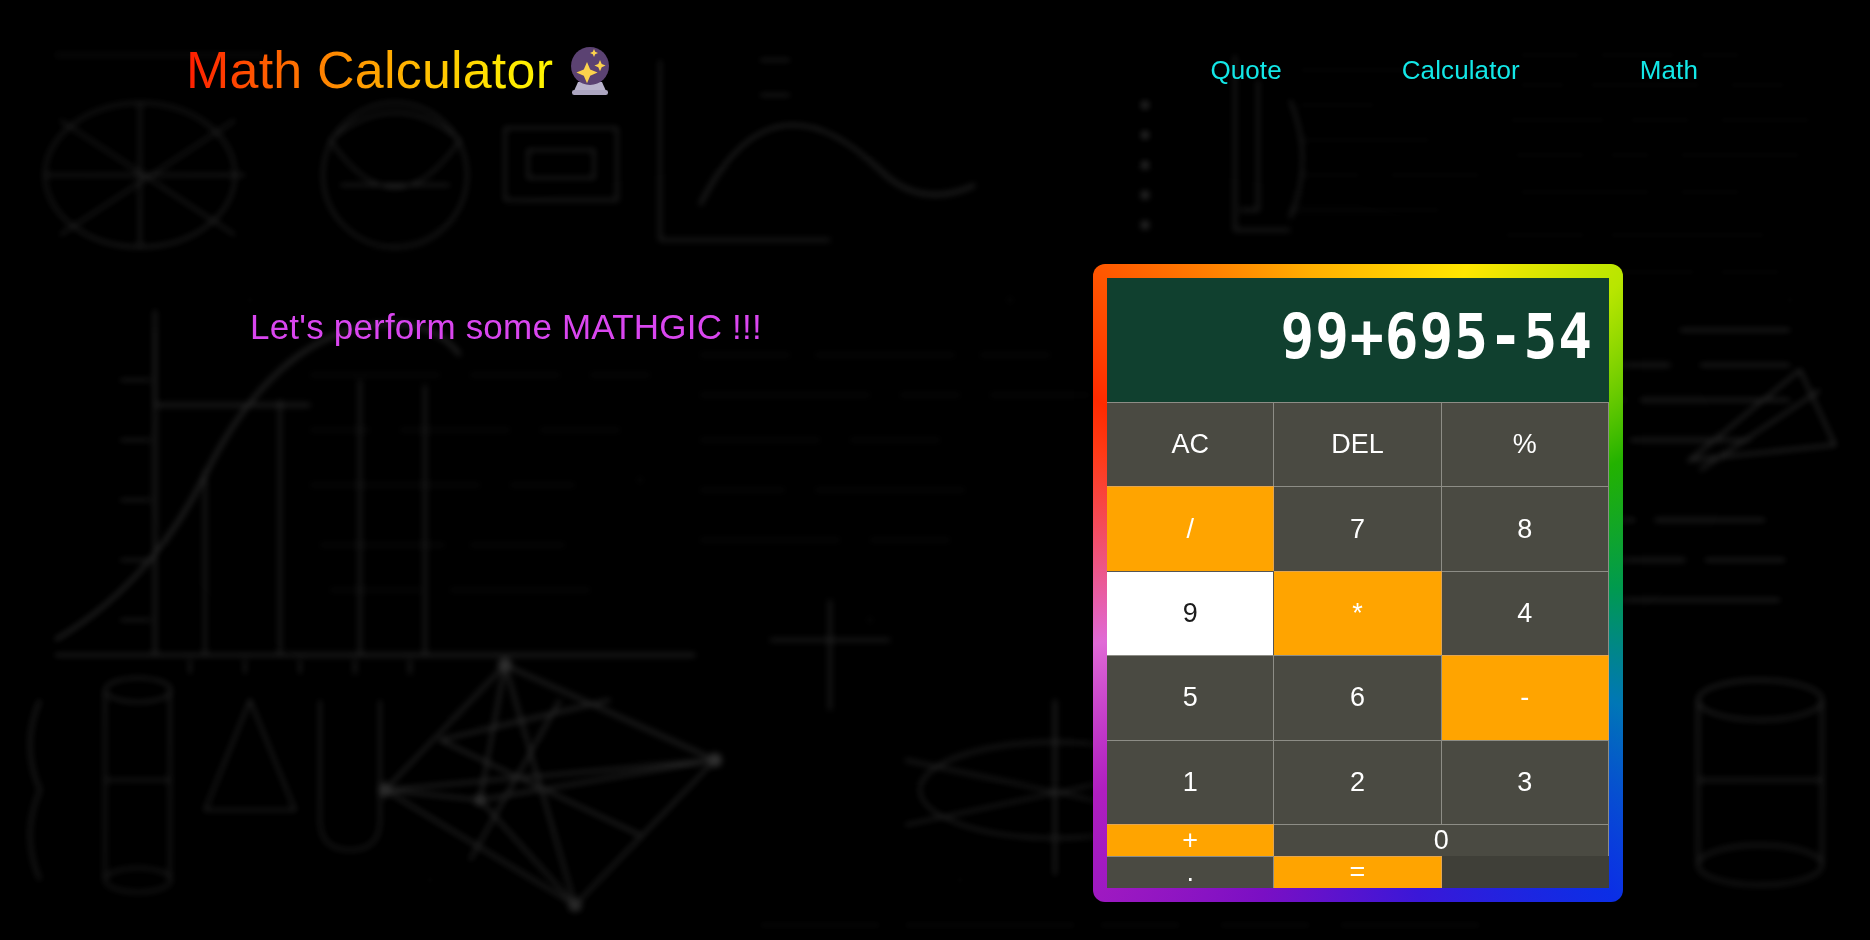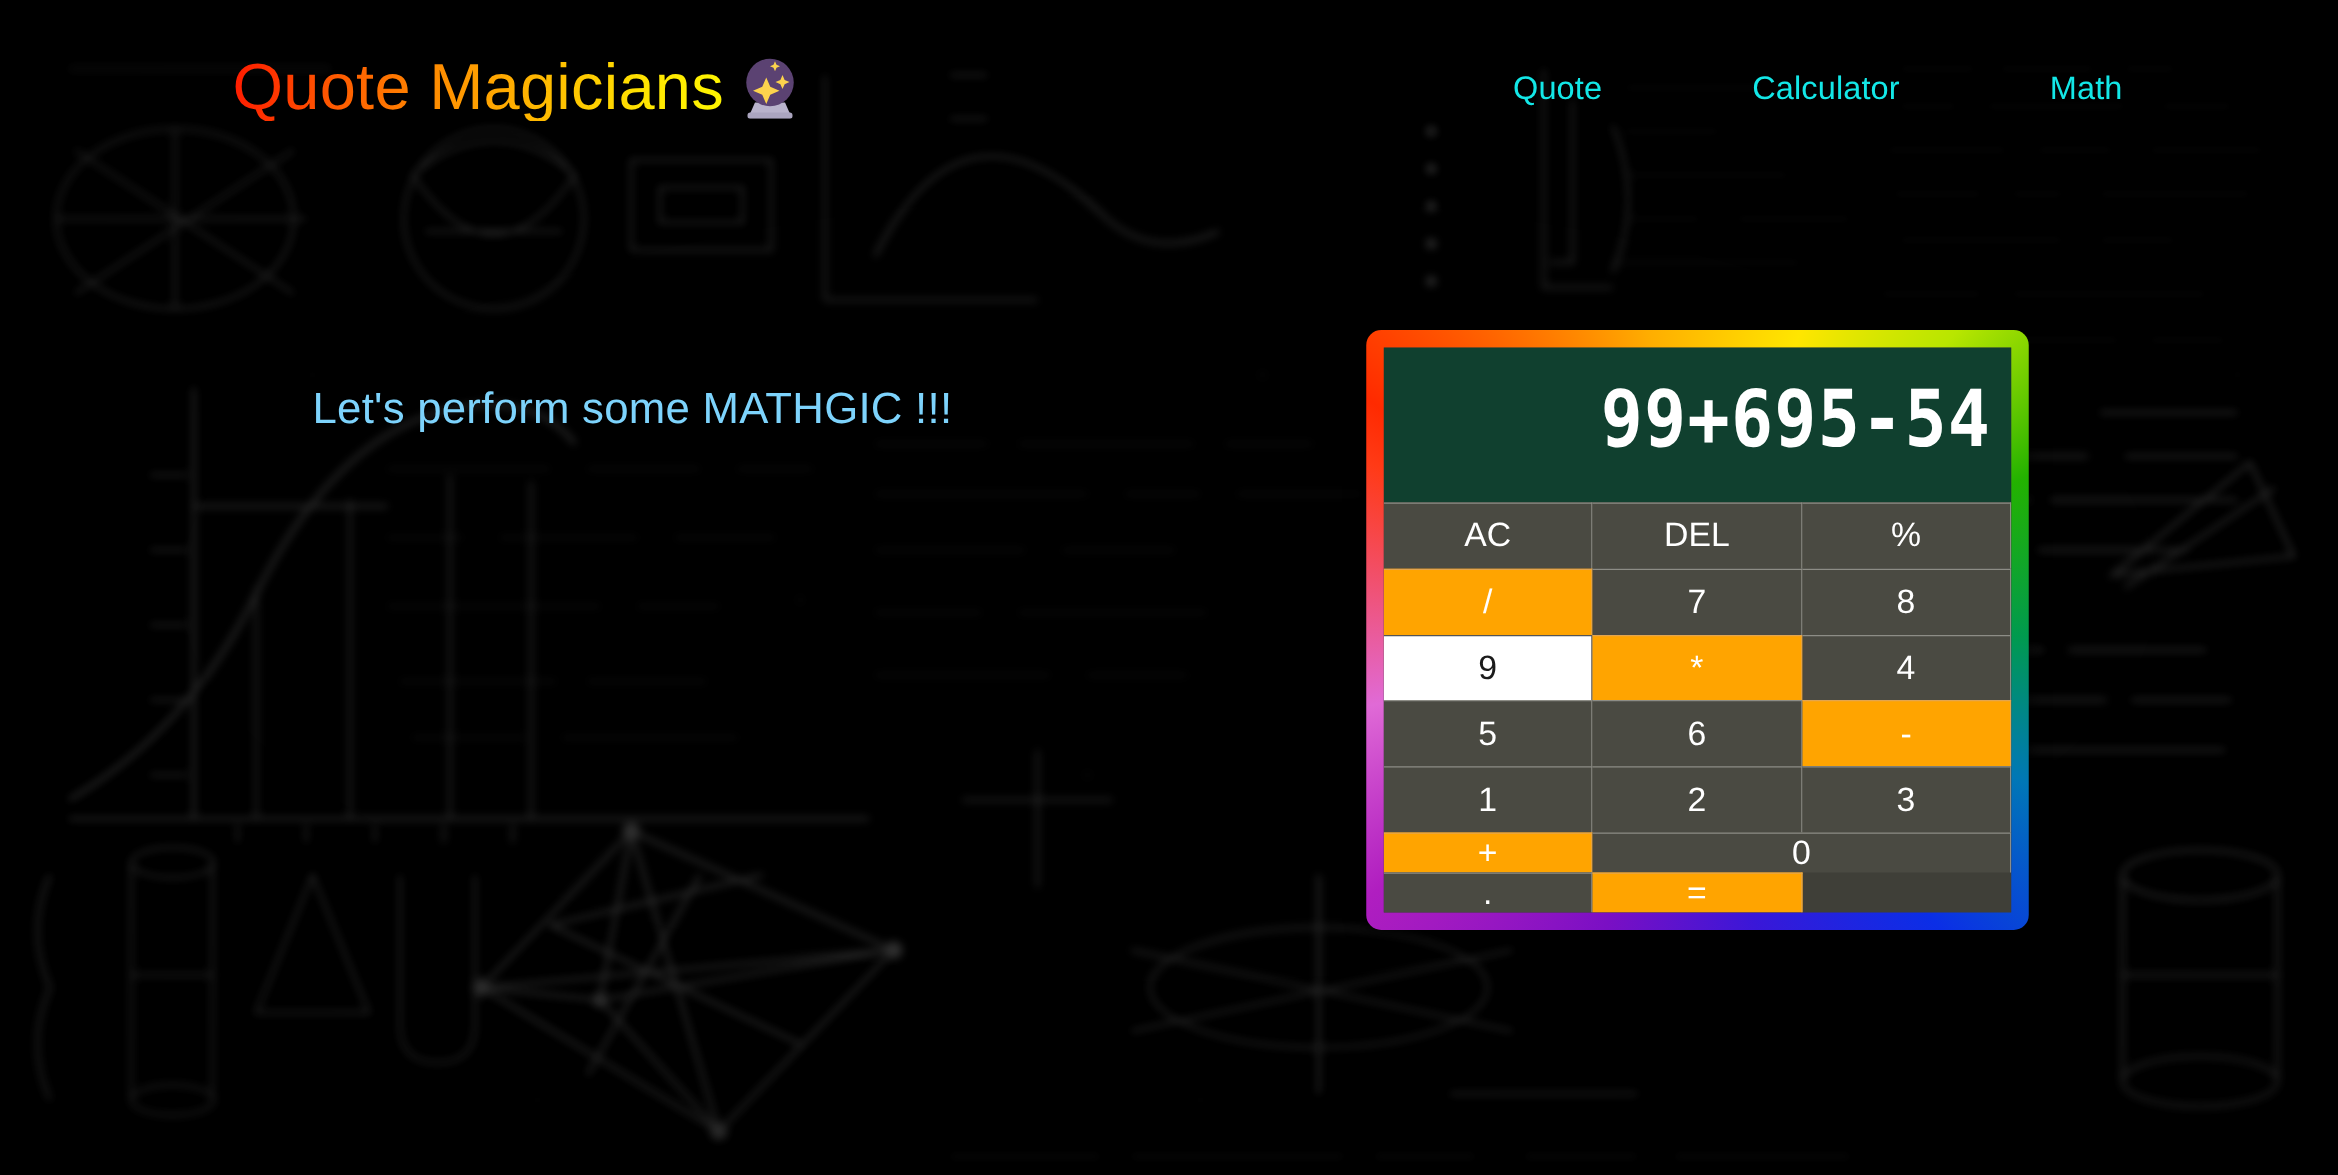--- a/index.html
+++ b/index.html
@@ -52,29 +52,29 @@
     display:flex; align-items:center; gap:120px;
   }
   .nav-link {
     color:#13e7e7; font-size:26px; text-decoration:none;
     white-space:nowrap; letter-spacing:.1px;
   }
 
   
   #tagline {
     position:absolute; left:250px; top:307px;
-    color:#7dd3fc; font-size:35px; font-weight:400;
+    color:#d946ef; font-size:35px; font-weight:400;
     letter-spacing:.2px; white-space:nowrap;
     z-index:5;
   }
 
   
   #calculator {
     position:absolute; left:1093px; top:264px;
-    width:530px; height:480px;
+    width:530px; height:638px;
     border-radius:12px;
     padding:14px;
     background:
       conic-gradient(from 305deg at 50% 50%,
         #ff2a00 0deg,  #ff6a00 22deg, #ffae00 46deg, #ffe600 74deg,
         #b8e600 96deg, #23b200 120deg, #009a4e 146deg, #0077b6 170deg,
         #0b2ee6 196deg, #3a17d8 224deg, #7a0fc4 252deg, #b01ec0 286deg,
         #e06ad6 312deg, #ff3a16 352deg, #ff2a00 360deg);
     box-shadow:0 3px 16px rgba(0,0,0,.75);
     z-index:6;
@@ -245,21 +245,21 @@
           <circle cx="960" cy="880" r="3"></circle>
       </g>
     </g>
   </svg>
 </div>
 <div id="bg-vignette"></div>
 
 <div id="header">
 
   <div id="brand">
-    <span id="brand-text">Quote Magicians</span>
+    <span id="brand-text">Math Calculator</span>
 
     <span id="brand-icon">
       <svg width="46" height="54" viewBox="0 0 46 54" xmlns="http://www.w3.org/2000/svg">
 
         <path d="M11 41 h24 l4 9 H7 z" fill="#b9b3cc"></path>
         <rect x="5" y="49" width="36" height="5" rx="2.2" fill="#aba5c0"></rect>
 
         <circle cx="23" cy="25" r="19" fill="#5b4272"></circle>
 
         <path d="M20 21 l3.2 7.4 l7.4 3.2 l-7.4 3.2 l-3.2 7.4 l-3.2 -7.4 l-7.4 -3.2 l7.4 -3.2 z" fill="#fcd34d"></path>

